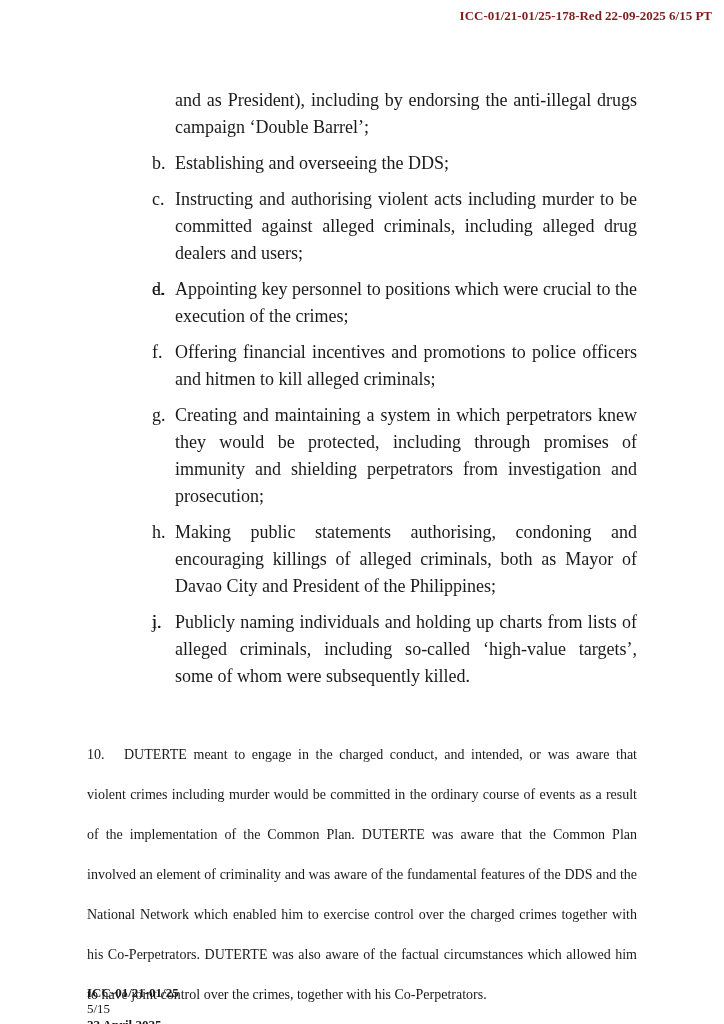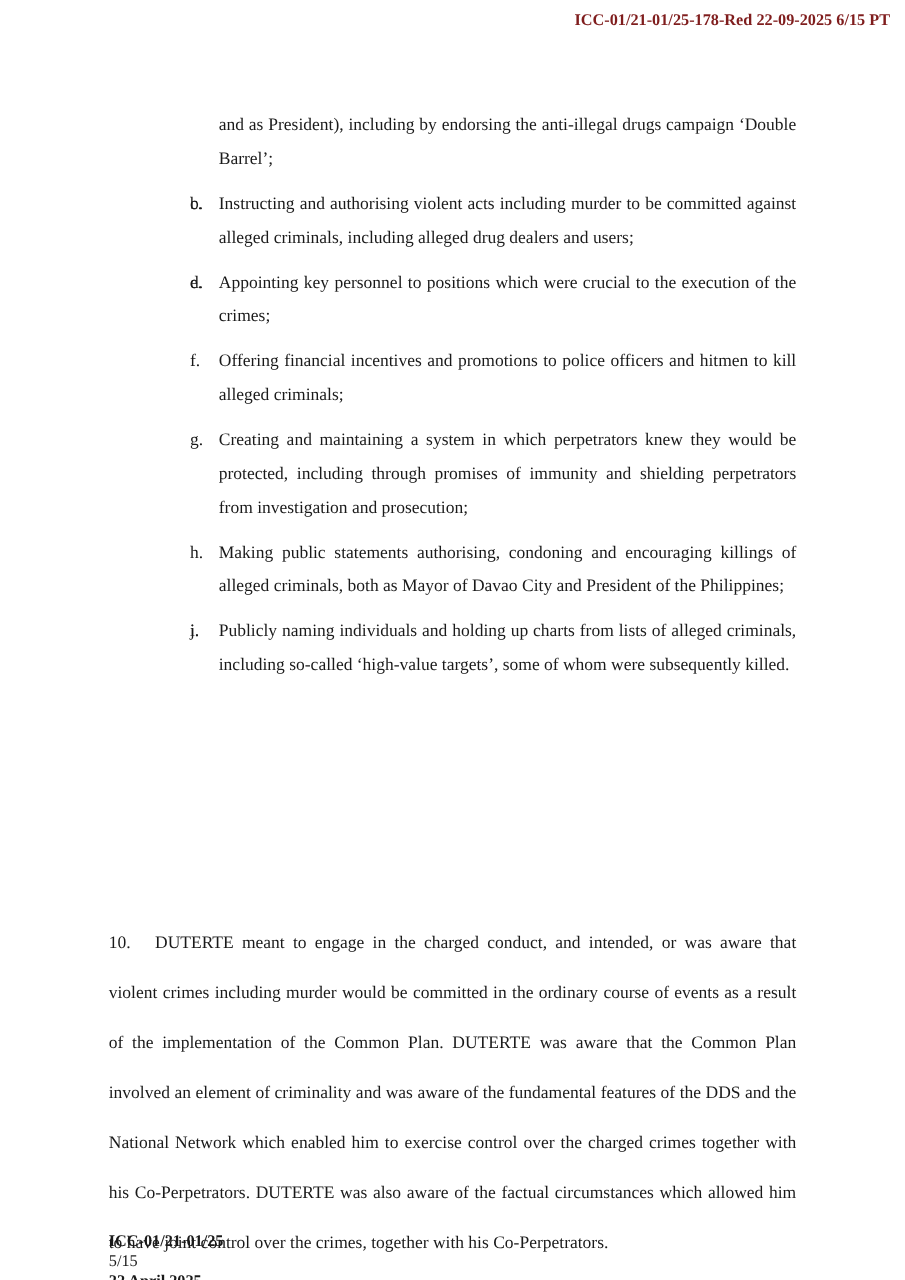--- a/index.html
+++ b/index.html
@@ -12,21 +12,21 @@
       position: absolute; top: 8px; right: 12px;
       font-size: 13px; color: #7f1d1d; font-weight: bold;
     }
     .sub-list {
       position: absolute; left: 0; top: 87px; width: 724px;
       margin: 0; padding: 0; list-style: none;
     }
     .sub-item {
       position: relative;
       padding-left: 175px; padding-right: 87px;
-      font-size: 14px; line-height: 27px;
+      font-size: 18px; line-height: 27px;
       text-align: justify;
       margin-bottom: 9px;
     }
     .sub-item .marker {
       position: absolute; left: 152px; top: 0;
     }
     .para {
       position: absolute; left: 87px; top: 735px; width: 550px;
       font-size: 14px; line-height: 40px; text-align: justify;
       margin: 0;
@@ -45,20 +45,21 @@
 
 <div class="header-ref">ICC-01/21-01/25-178-Red 22-09-2025 6/15 PT</div>
 
 <ul class="sub-list">
   <li class="sub-item">
     <span class="marker"></span>
     <span>and as President), including by endorsing the anti-illegal drugs campaign ‘Double Barrel’;</span>
   </li>
   <li class="sub-item">
     <span class="marker">b.</span>
+    <span>Establishing and overseeing the DDS;</span>
   </li>
   <li class="sub-item">
     <span class="marker">c.</span>
     <span>Instructing and authorising violent acts including murder to be committed against alleged criminals, including alleged drug dealers and users;</span>
   </li>
   <li class="sub-item">
     <span class="marker">d.</span>
   </li>
   <li class="sub-item">
     <span class="marker">e.</span>

